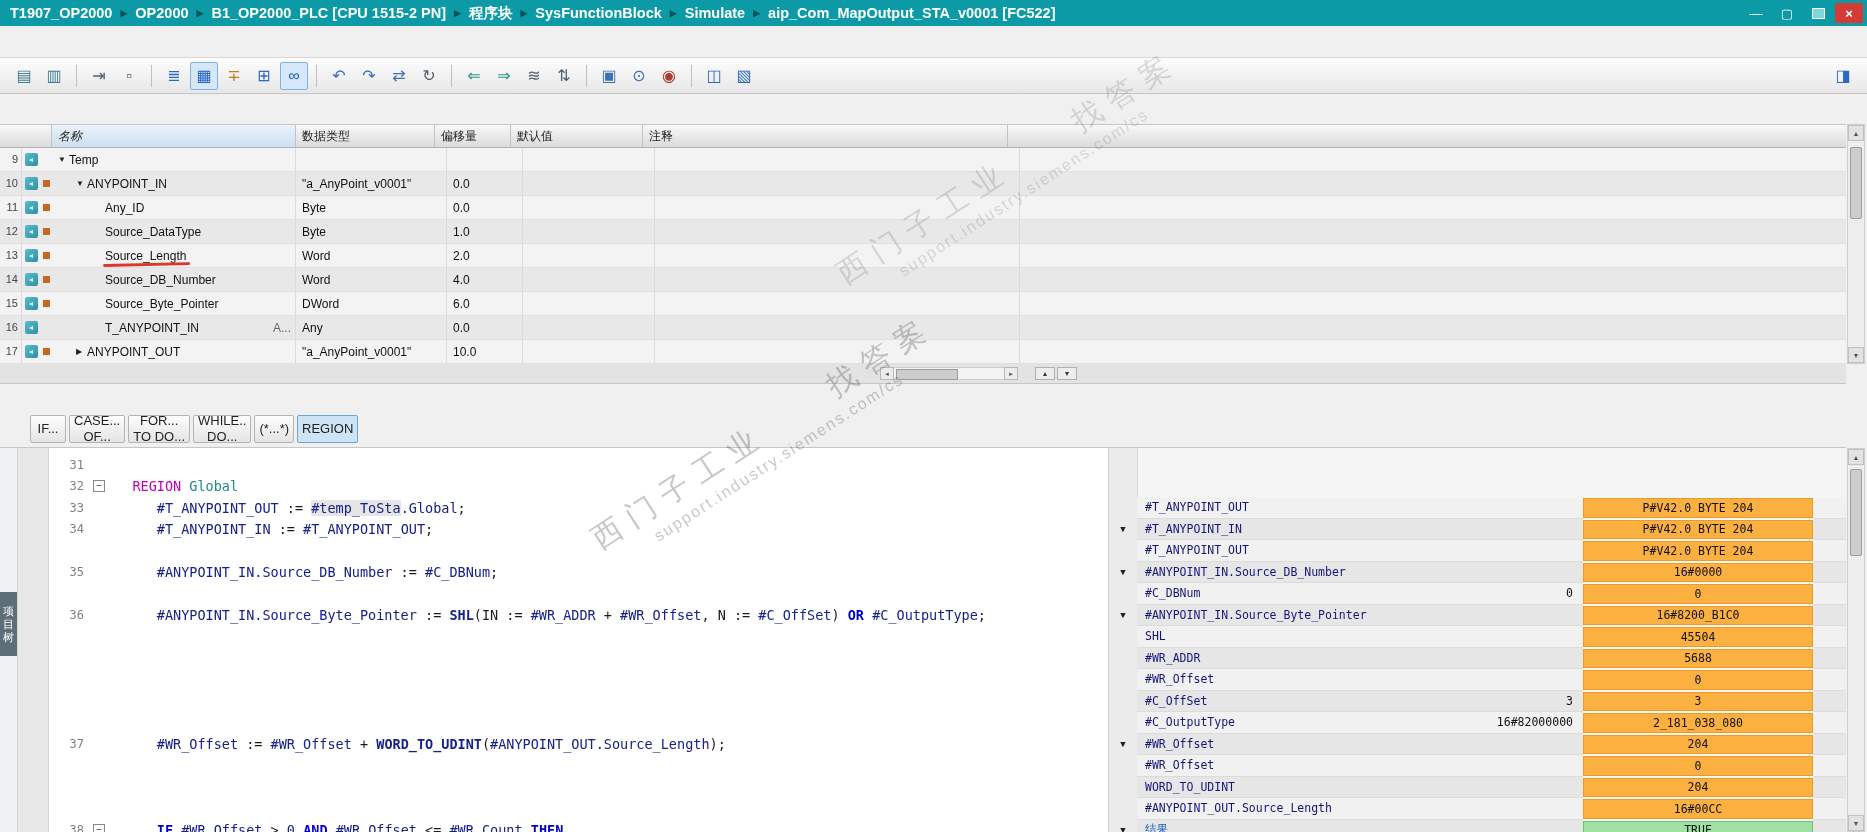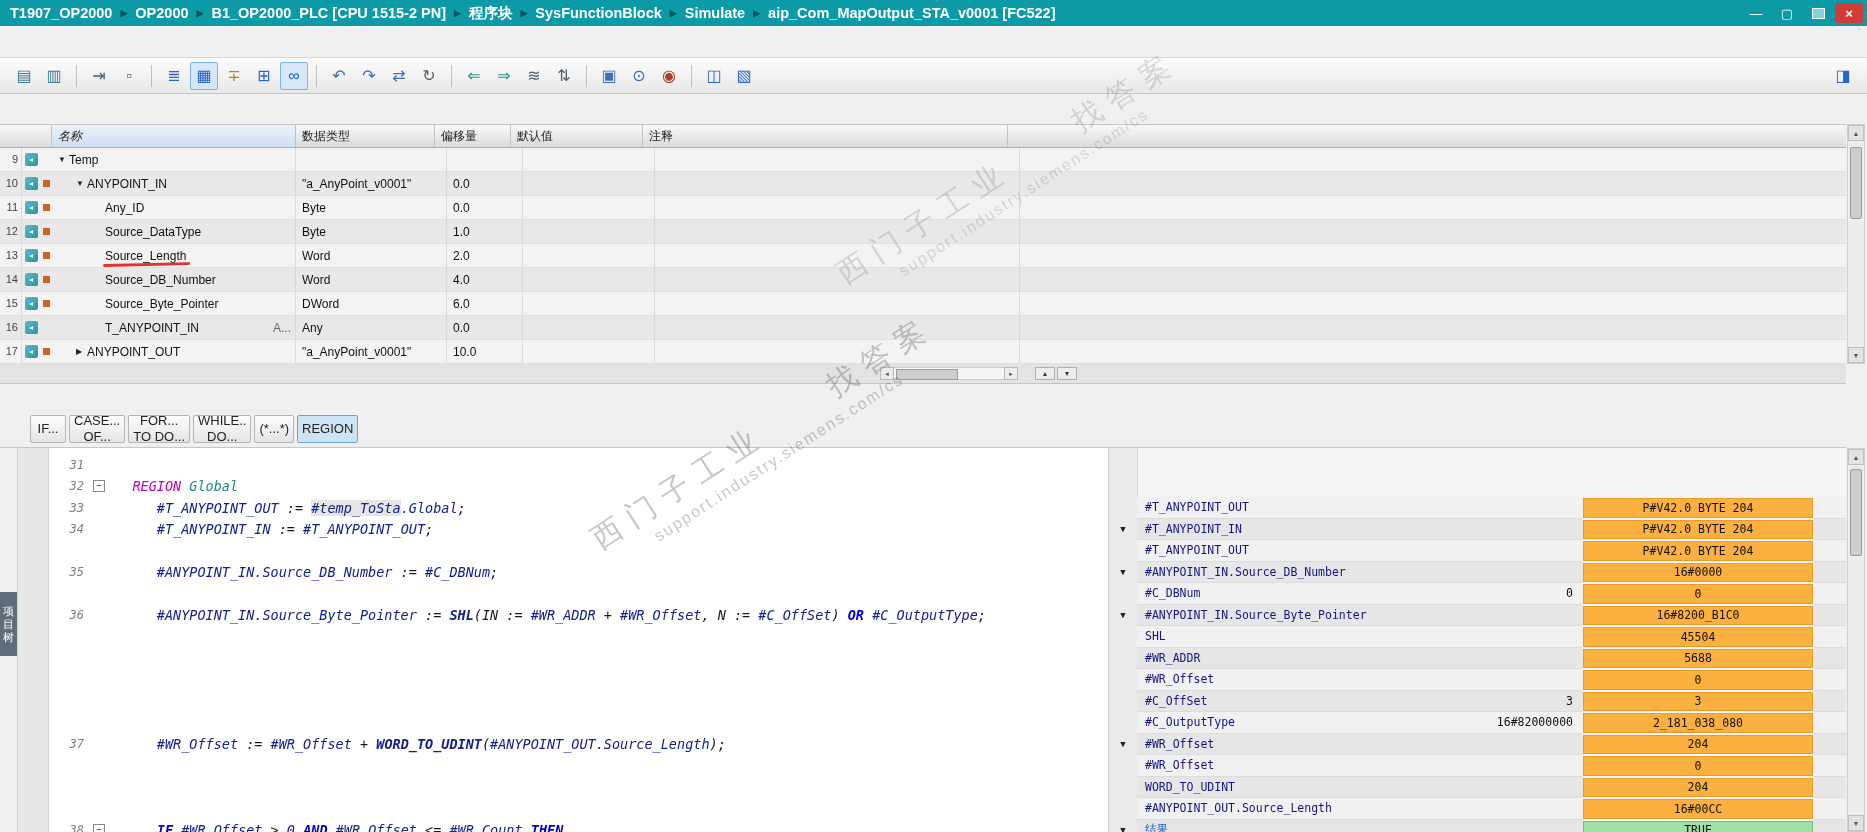--- a/index.html
+++ b/index.html
@@ -111,21 +111,21 @@
   
   .left-strip{position:absolute;left:0;top:448px;width:18px;height:384px;background:#eef0f1;
               border-right:1px solid #d5d5d5;box-sizing:border-box;}
   .side-tab{position:absolute;left:0;top:592px;width:17px;height:64px;background:#5d6e79;color:#fff;
             font-size:11px;line-height:13px;display:flex;align-items:center;justify-content:center;
             text-align:center;word-break:break-all;padding:3px 1px;box-sizing:border-box;cursor:pointer;}
   .editor{position:absolute;left:18px;top:448px;width:1828px;height:384px;background:#fff;overflow:hidden;}
   .bp-margin{position:absolute;left:0;top:0;width:30px;height:100%;background:#e7e7e7;border-right:1px solid #d4d4d4;}
   .code-lines{position:absolute;left:0;top:6px;right:740px;}
   .code-line{height:21.5px;display:flex;align-items:center;white-space:pre;
-             font-family:"DejaVu Sans Mono",monospace;font-size:13.5px;font-style:italic;}
+             font-family:"DejaVu Sans Mono",monospace;font-size:13.5px;}
   .ln{width:72px;text-align:right;color:#808080;font-size:12px;padding-right:6px;box-sizing:border-box;flex:none;}
   .fold{width:18px;display:flex;align-items:center;justify-content:center;flex:none;}
   .foldbox{width:10px;height:10px;border:1px solid #888;background:#fff;font-size:9px;line-height:8px;
            text-align:center;color:#333;cursor:pointer;}
   .c-o{color:#1a1a1a;} .c-v{color:#16218c;} .c-kw{color:#0000cd;font-weight:bold;}
   .c-fn{color:#16218c;font-weight:bold;} .c-region{color:#c000c0;} .c-rname{color:#1d8a8a;}
   .c-num{color:#16218c;} .c-hl{color:#16218c;background:#e5e5e5;}
 
   
   .watch{position:absolute;left:1090px;top:0;width:738px;height:100%;background:#f5f5f5;border-left:1px solid #d0d0d0;box-sizing:border-box;}

